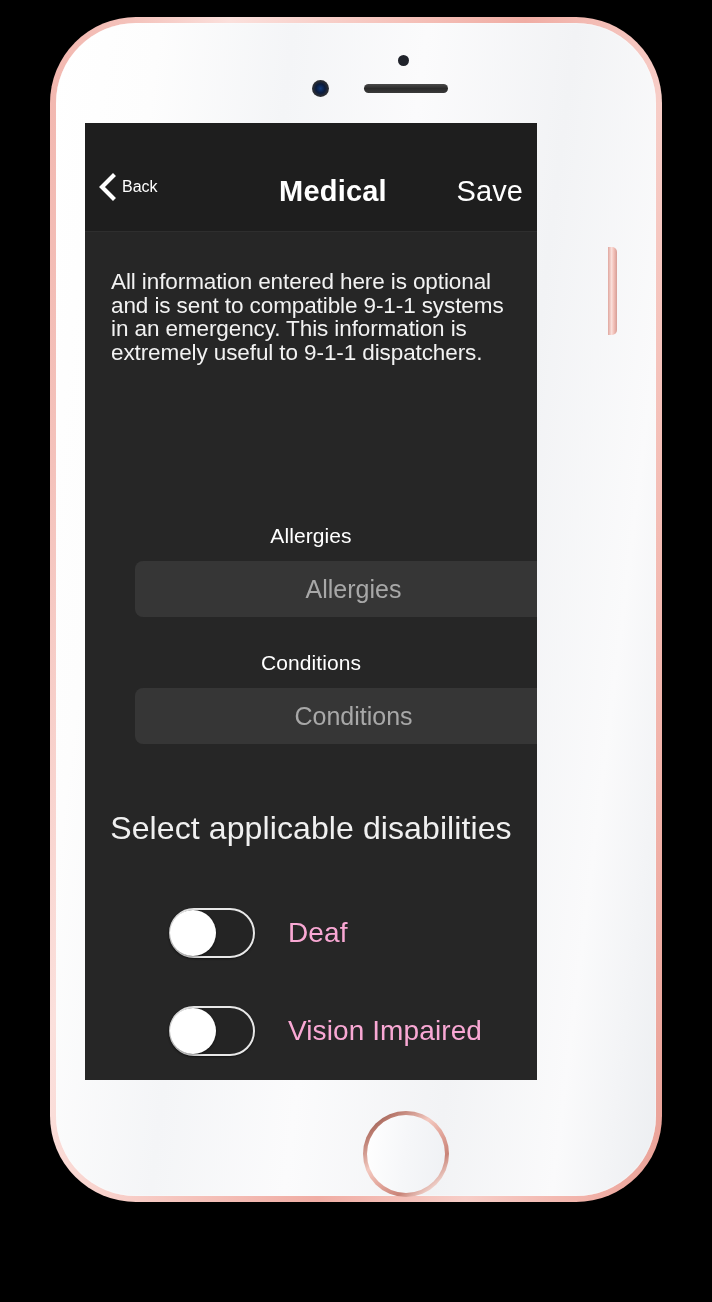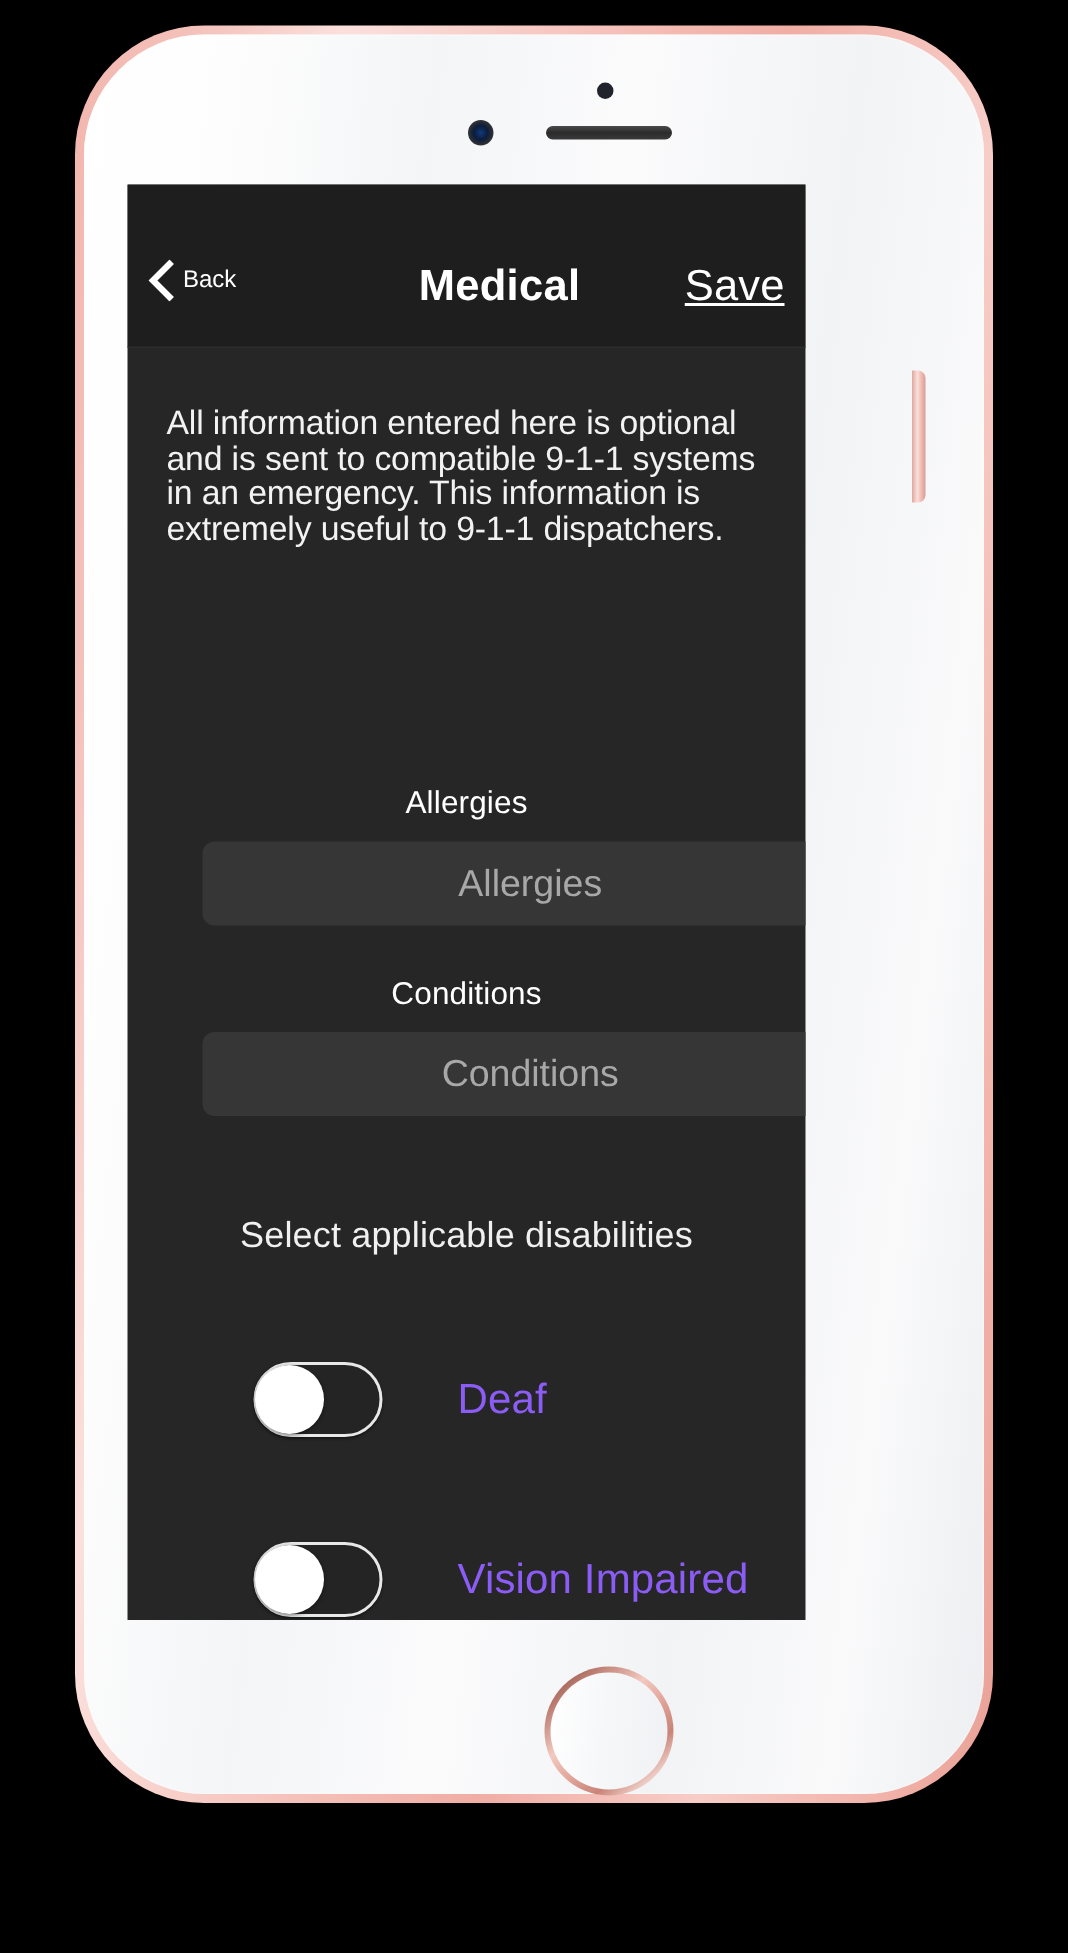--- a/index.html
+++ b/index.html
@@ -155,21 +155,20 @@
     letter-spacing: 0.2px;
     margin-left: 44px;
   }
   #save-button {
     position: absolute;
     right: 14px;
     top: 52px;
     color: #ffffff;
     font-size: 29px;
     letter-spacing: 0.1px;
-    text-decoration: underline;
   }
 
   
   #screen-body {
     position: relative;
     height: 848px;
   }
 
   #intro-text {
     position: absolute;
@@ -215,32 +214,32 @@
   #input-allergies { top: 329px; }
   #label-conditions { top: 419px; }
   #input-conditions { top: 456px; }
 
   #disabilities-heading {
     position: absolute;
     left: 0; right: 0;
     top: 578px;
     text-align: center;
     color: #f0f0f0;
-    font-size: 24px;
+    font-size: 32px;
     letter-spacing: 0.1px;
   }
 
   .toggle-row {
     position: absolute;
     left: 84px;
     display: flex;
     align-items: center;
   }
   #row-0 { top: 676px; }
-  #row-1 { top: 796px; }
+  #row-1 { top: 774px; }
 
   .switch {
     position: relative;
     width: 86px;
     height: 50px;
     border-radius: 25px;
     flex: none;
     box-sizing: border-box;
   }
   .switch.off {
@@ -254,22 +253,22 @@
     width: 46px;
     height: 46px;
     margin-top: -23px;
     border-radius: 50%;
     background: #ffffff;
     box-shadow: 0 1px 3px rgba(0,0,0,0.45);
   }
   .switch.off .knob { left: -1px; }
 
   .toggle-label {
-    margin-left: 50px;
-    color: #8b5cf6;
+    margin-left: 33px;
+    color: #f9a8d4;
     font-size: 28px;
     letter-spacing: 0.1px;
     white-space: nowrap;
   }
 </style>
 </head>
 <body>
 
 <div id="device">
   <div id="device-face"></div>

